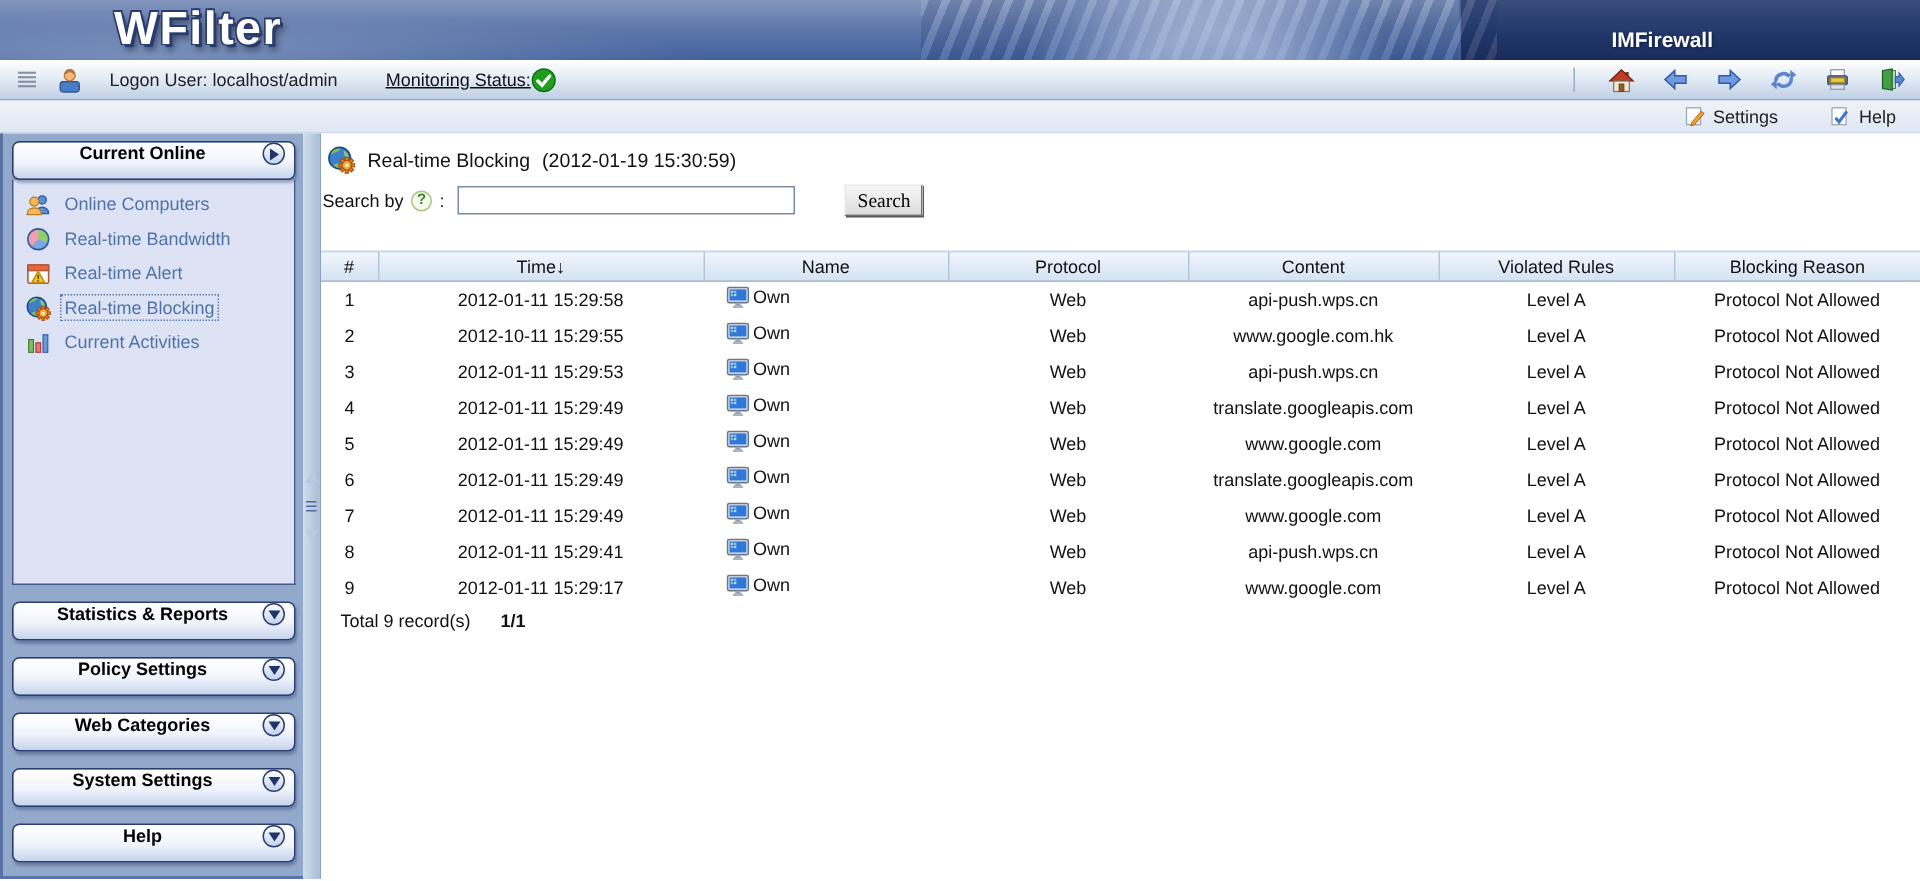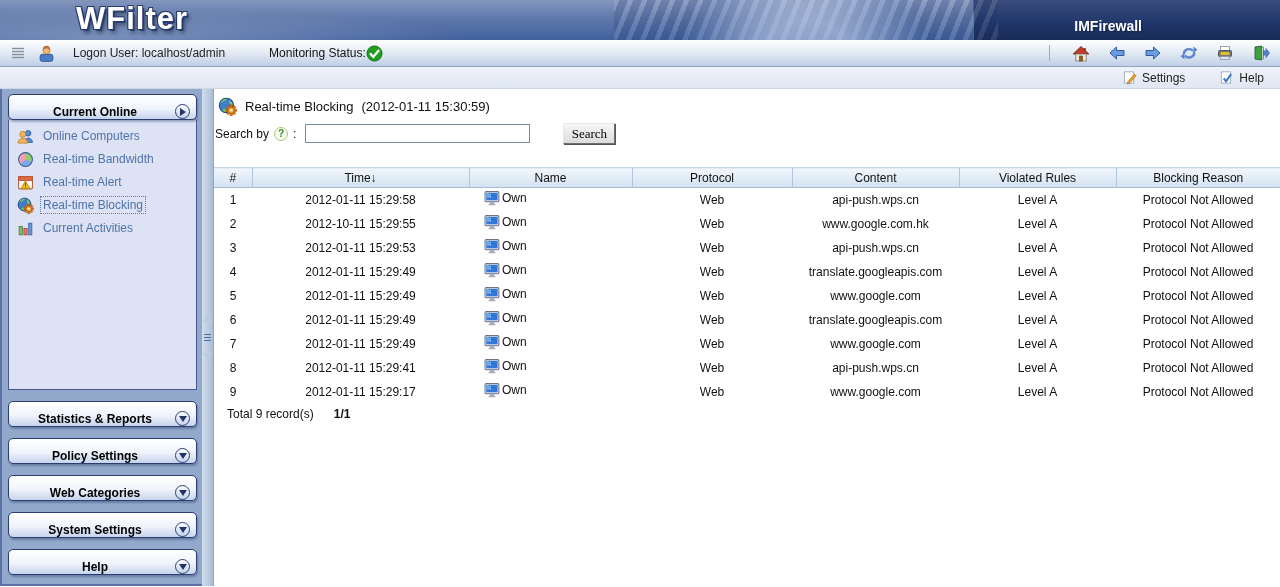--- a/index.html
+++ b/index.html
@@ -19,39 +19,39 @@
     opacity:.9; }
   .logo { position:absolute; left:58px; top:1px; font-size:31px; font-weight:bold; letter-spacing:1px; color:#fff;
     text-shadow:2px 2px 0 #2a3c6e,-1px -1px 0 #2a3c6e,1px -1px 0 #2a3c6e,-1px 1px 0 #2a3c6e,3px 4px 4px rgba(0,0,0,.45);margin-left:18px; }
   .brand { position:absolute; right:138px; top:18px; font-size:14px; font-weight:bold; color:#fff; text-shadow:1px 1px 2px #10204a; }
 
   
   .toolbar { height:27px; background:linear-gradient(180deg,#ffffff 0%,#e2eaf4 50%,#bfcfe6 100%);
     border-bottom:1px solid #8fa3c2; display:flex; align-items:center; padding:0 10px; }
   .tb-left { display:flex; align-items:center; gap:12px; }
   .tb-label { color:#222; margin-left:6px; }
-  .tb-status { display:flex; align-items:center; gap:0; margin-left:44px; }
+  .tb-status { display:flex; align-items:center; gap:0; margin-left:32px;text-decoration:underline; }
   .tb-right { margin-left:auto; display:flex; align-items:center; gap:18px; }
   .tb-sep { width:1px; height:16px; background:#9aa9c4; margin-right:4px; }
   .tb-btn { display:inline-flex; align-items:center; cursor:pointer; }
 
   
   .subbar { height:22px; background:linear-gradient(180deg,#eff3fa,#dfe7f3); border-bottom:1px solid #cdd7e6;
     display:flex; justify-content:flex-end; gap:8px; padding:0 16px; }
   .sb-item { display:inline-flex; align-items:center; gap:5px; cursor:pointer; color:#222; margin-left:26px; }
 
   
   .app-body { display:flex; height:497px; }
 
   
   .sidebar { width:202px; background:#93a9cc; border-left:2px solid #5a72a4; border-bottom:2px solid #5a72a4;
     padding:5px 5px 0 6px; }
   .panel-head { height:26px; border:1px solid #2b3e72; border-radius:5px;
     background:linear-gradient(180deg,#ffffff 0%,#f0f4fb 55%,#c6d4ec 100%);
-    box-shadow:1px 2px 2px rgba(30,45,90,.35); display:flex; align-items:flex-end; padding:0 6px; cursor:pointer; margin-bottom:0; position:relative; }
+    box-shadow:1px 2px 2px rgba(30,45,90,.35); display:flex; align-items:flex-start; padding:0 6px; cursor:pointer; margin-bottom:0; position:relative; }
   .panel-head .ph-label { flex:1; text-align:center; font-weight:bold; color:#000; font-size:12px; }
   .collapsed-panel { margin-top:11px; }
   .circ { width:15px; height:15px; border-radius:50%; border:1px solid #2b3e72;
     background:linear-gradient(180deg,#fdfdff,#c4d2ec); display:inline-flex; align-items:center; justify-content:center;
     box-shadow:inset 0 1px 0 #fff; flex:0 0 auto; }
   .tri-right { width:0; height:0; border-left:6px solid #223468; border-top:4px solid transparent; border-bottom:4px solid transparent; margin-left:1px; }
   .tri-down  { width:0; height:0; border-top:6px solid #223468; border-left:4px solid transparent; border-right:4px solid transparent; margin-top:1px; }
 
   .panel-body { background:#dde3f5; border:1px solid #46588c; border-top:none; height:270px; padding:8px 4px 0 8px; }
   .nav-item { display:flex; align-items:flex-start; gap:7px; height:23px; cursor:pointer; color:#4f73a8; font-size:12px; }
@@ -335,21 +335,21 @@
                 <rect x="-5" y="-1" width="10" height="2"></rect>
                 <rect x="-1" y="-5" width="2" height="10" transform="rotate(45)"></rect>
                 <rect x="-1" y="-5" width="2" height="10" transform="rotate(-45)"></rect>
               </g>
               <circle r="3" fill="#f5a83c" stroke="#a24f08" stroke-width=".7"></circle>
               <circle r="1.2" fill="#fde8c8"></circle>
             </g>
           </svg>
       </span>
       <span class="page-title">Real-time Blocking</span>
-      <span class="page-timestamp">(2012-01-11 15:30:59)</span>
+      <span class="page-timestamp">(2012-01-19 15:30:59)</span>
     </div>
 
     <div class="search-row">
       <span>Search by</span>
       <span class="q-icon">?</span>
       <span>:</span>
       <input class="search-input" type="text" value="" style="">
       <button class="search-btn">Search</button>
     </div>
 

